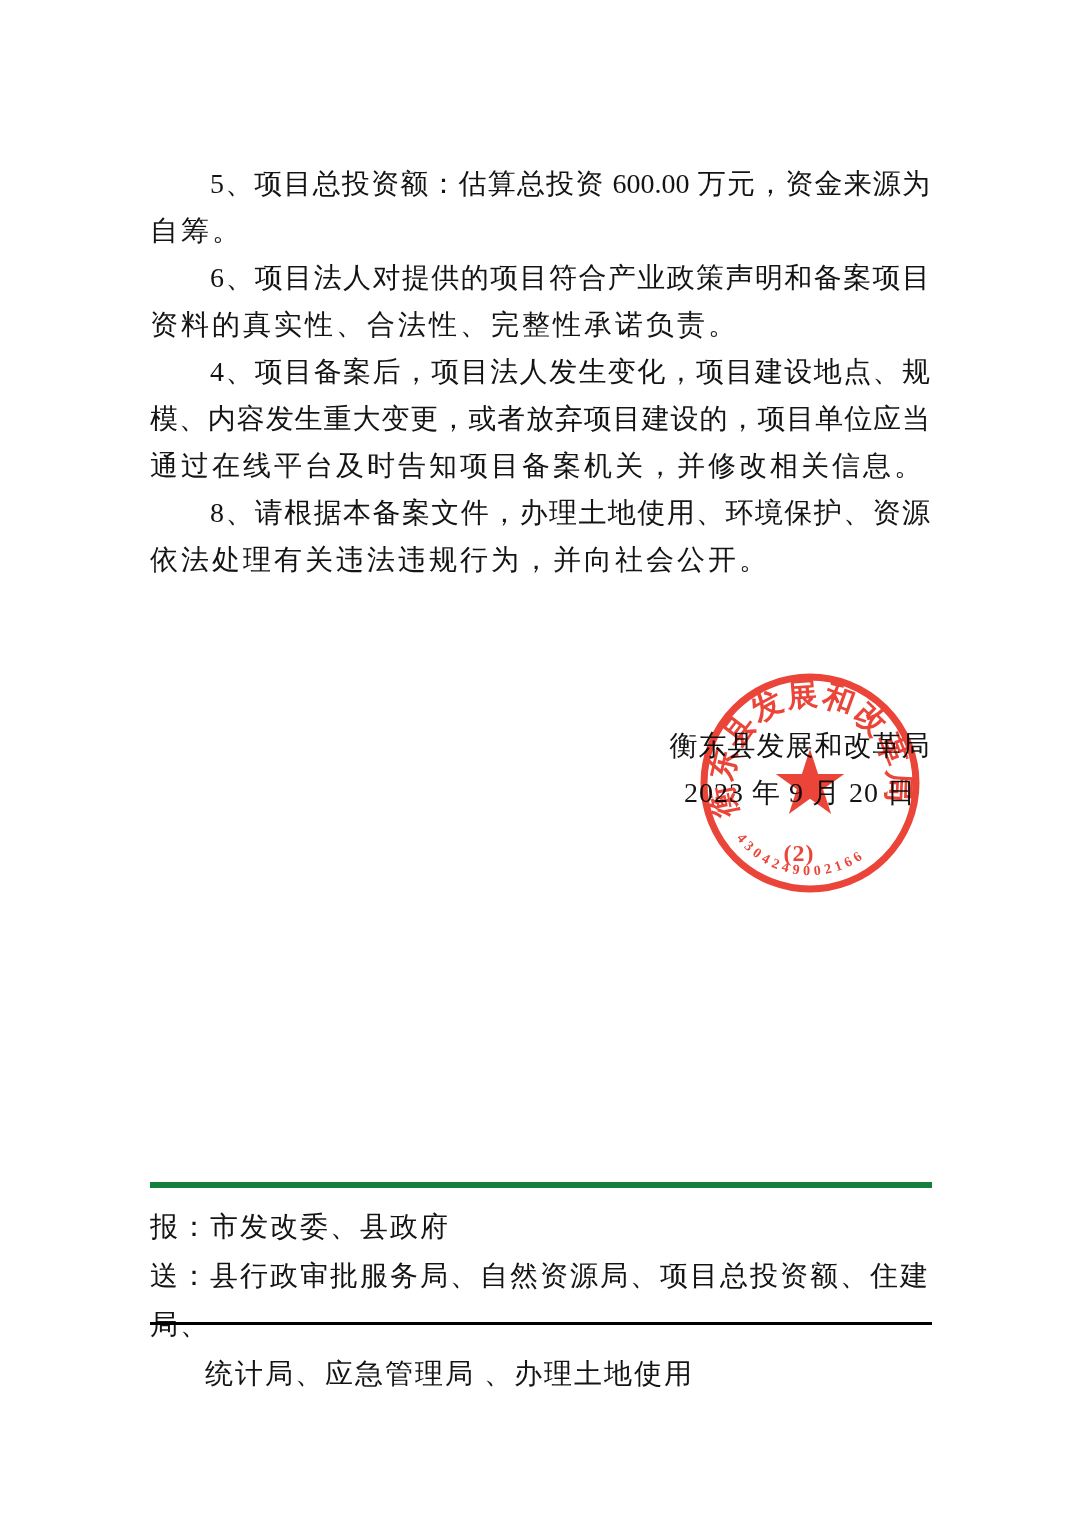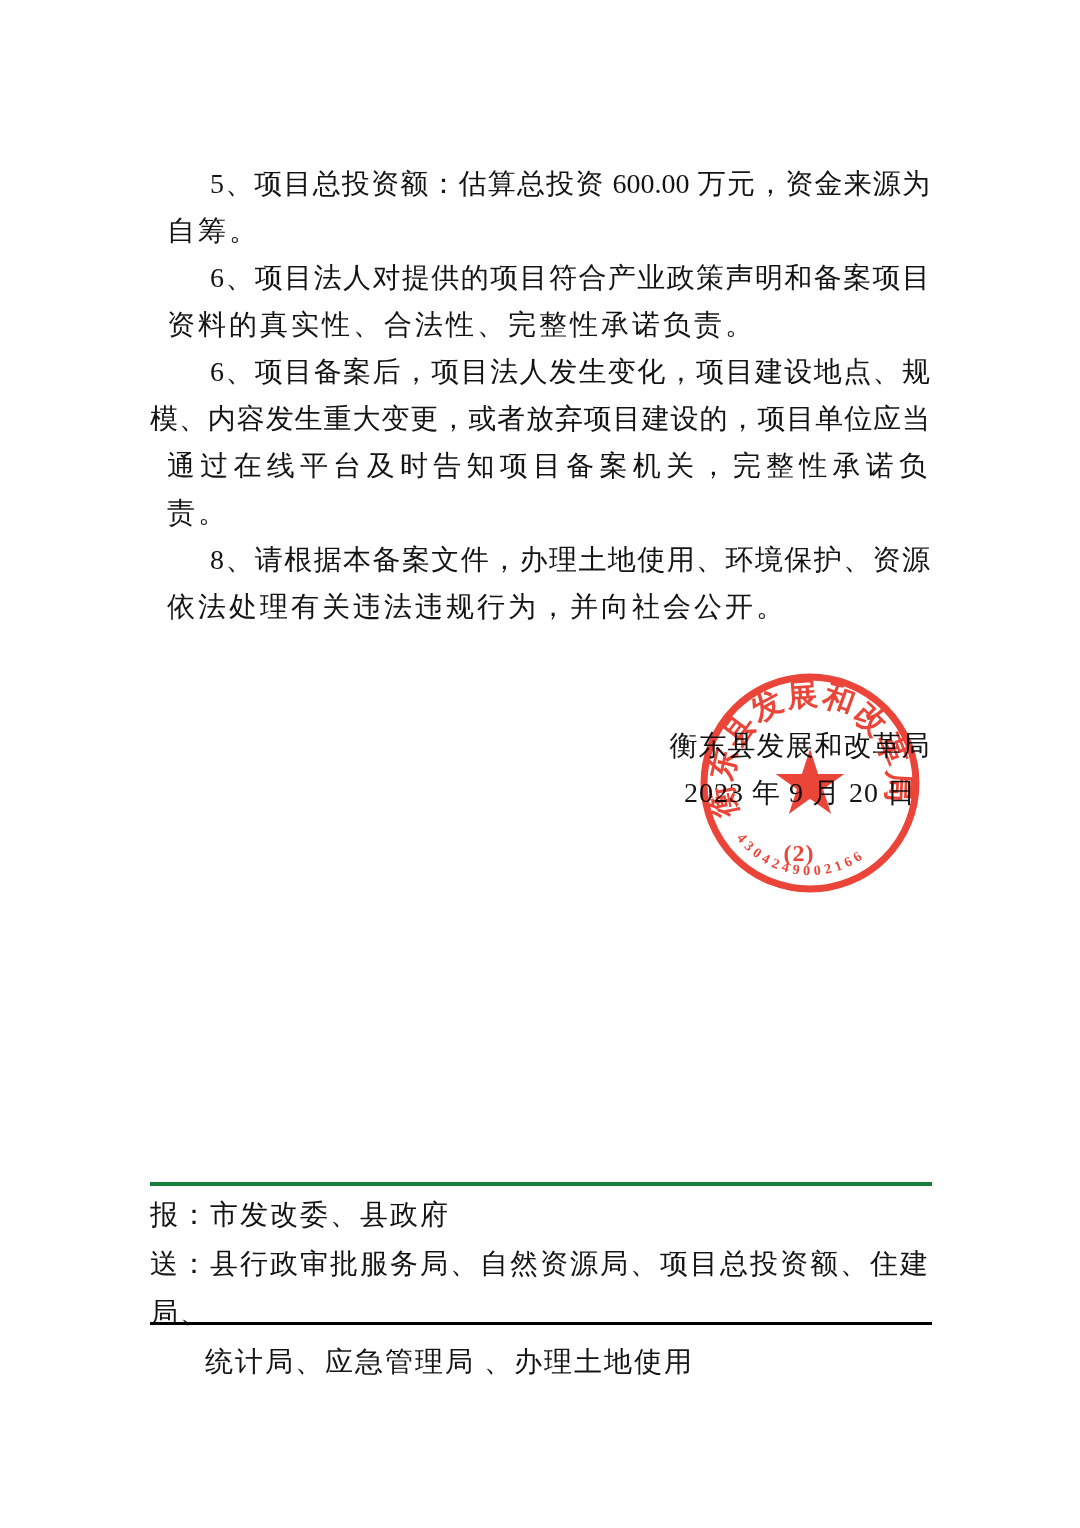--- a/index.html
+++ b/index.html
@@ -21,21 +21,21 @@
     width: 780px;
     font-size: 28px;
     line-height: 47px;
   }
   .bline {
     text-align: justify;
     text-align-last: justify;
     white-space: normal;
   }
   .bline.first { padding-left: 60px; }
-  .bline.last  { text-align-last: left; letter-spacing: 3px; margin-left: 17px; }
+  .bline.last  { text-align-last: left; letter-spacing: 3px; }
   
   .signature {
     position: absolute;
     left: 664px;
     top: 722px;
     width: 272px;
     text-align: center;
     font-size: 28px;
     line-height: 47px;
     letter-spacing: 1px;
@@ -55,25 +55,25 @@
   .seal text { font-family: "Liberation Serif", "DejaVu Serif", serif; fill: var(--seal-red); }
   .seal .arc-text  { font-size: 31px; font-weight: bold; letter-spacing: 2px; }
   .seal .sub-text  { font-size: 24px; font-weight: bold; text-anchor: middle; letter-spacing: 1px; }
   .seal .code-text { font-size: 14px; font-weight: bold; letter-spacing: 4.2px; }
   
   .footer {
     position: absolute;
     left: 150px;
     top: 1182px;
     width: 782px;
-    border-top: 4px solid #15803d;
+    border-top: 6px solid #15803d;
     font-size: 28px;
     line-height: 49px;
     letter-spacing: 2px;
-    padding-top: 4px;
+    padding-top: 14px;
   }
   .footer .cc-cont { padding-left: 55px; }
   .rule-bottom {
     position: absolute;
     left: 150px;
     top: 1322px;
     width: 782px;
     height: 3px;
     background: #000;
   }
@@ -81,23 +81,23 @@
 </head>
 <body>
 
 <div class="page">
 
   <div class="doc-body">
     <div class="bline first">5、项目总投资额：估算总投资 600.00 万元，资金来源为</div>
     <div class="bline last">自筹。</div>
     <div class="bline first">6、项目法人对提供的项目符合产业政策声明和备案项目</div>
     <div class="bline last">资料的真实性、合法性、完整性承诺负责。</div>
-    <div class="bline first">6、项目备案后，项目法人发生变化，项目建设地点、规</div>
+    <div class="bline first">4、项目备案后，项目法人发生变化，项目建设地点、规</div>
     <div class="bline">模、内容发生重大变更，或者放弃项目建设的，项目单位应当</div>
-    <div class="bline last">通过在线平台及时告知项目备案机关，完整性承诺负责。</div>
+    <div class="bline last">通过在线平台及时告知项目备案机关，并修改相关信息。</div>
     <div class="bline first">8、请根据本备案文件，办理土地使用、环境保护、资源</div>
     <div class="bline last">依法处理有关违法违规行为，并向社会公开。</div>
   </div>
 
   <div class="signature">
     <div>衡东县发展和改革局</div>
     <div>2023 年 9 月 20 日</div>
   </div>
 
   <svg class="seal" viewBox="0 0 230 230" aria-hidden="true">

